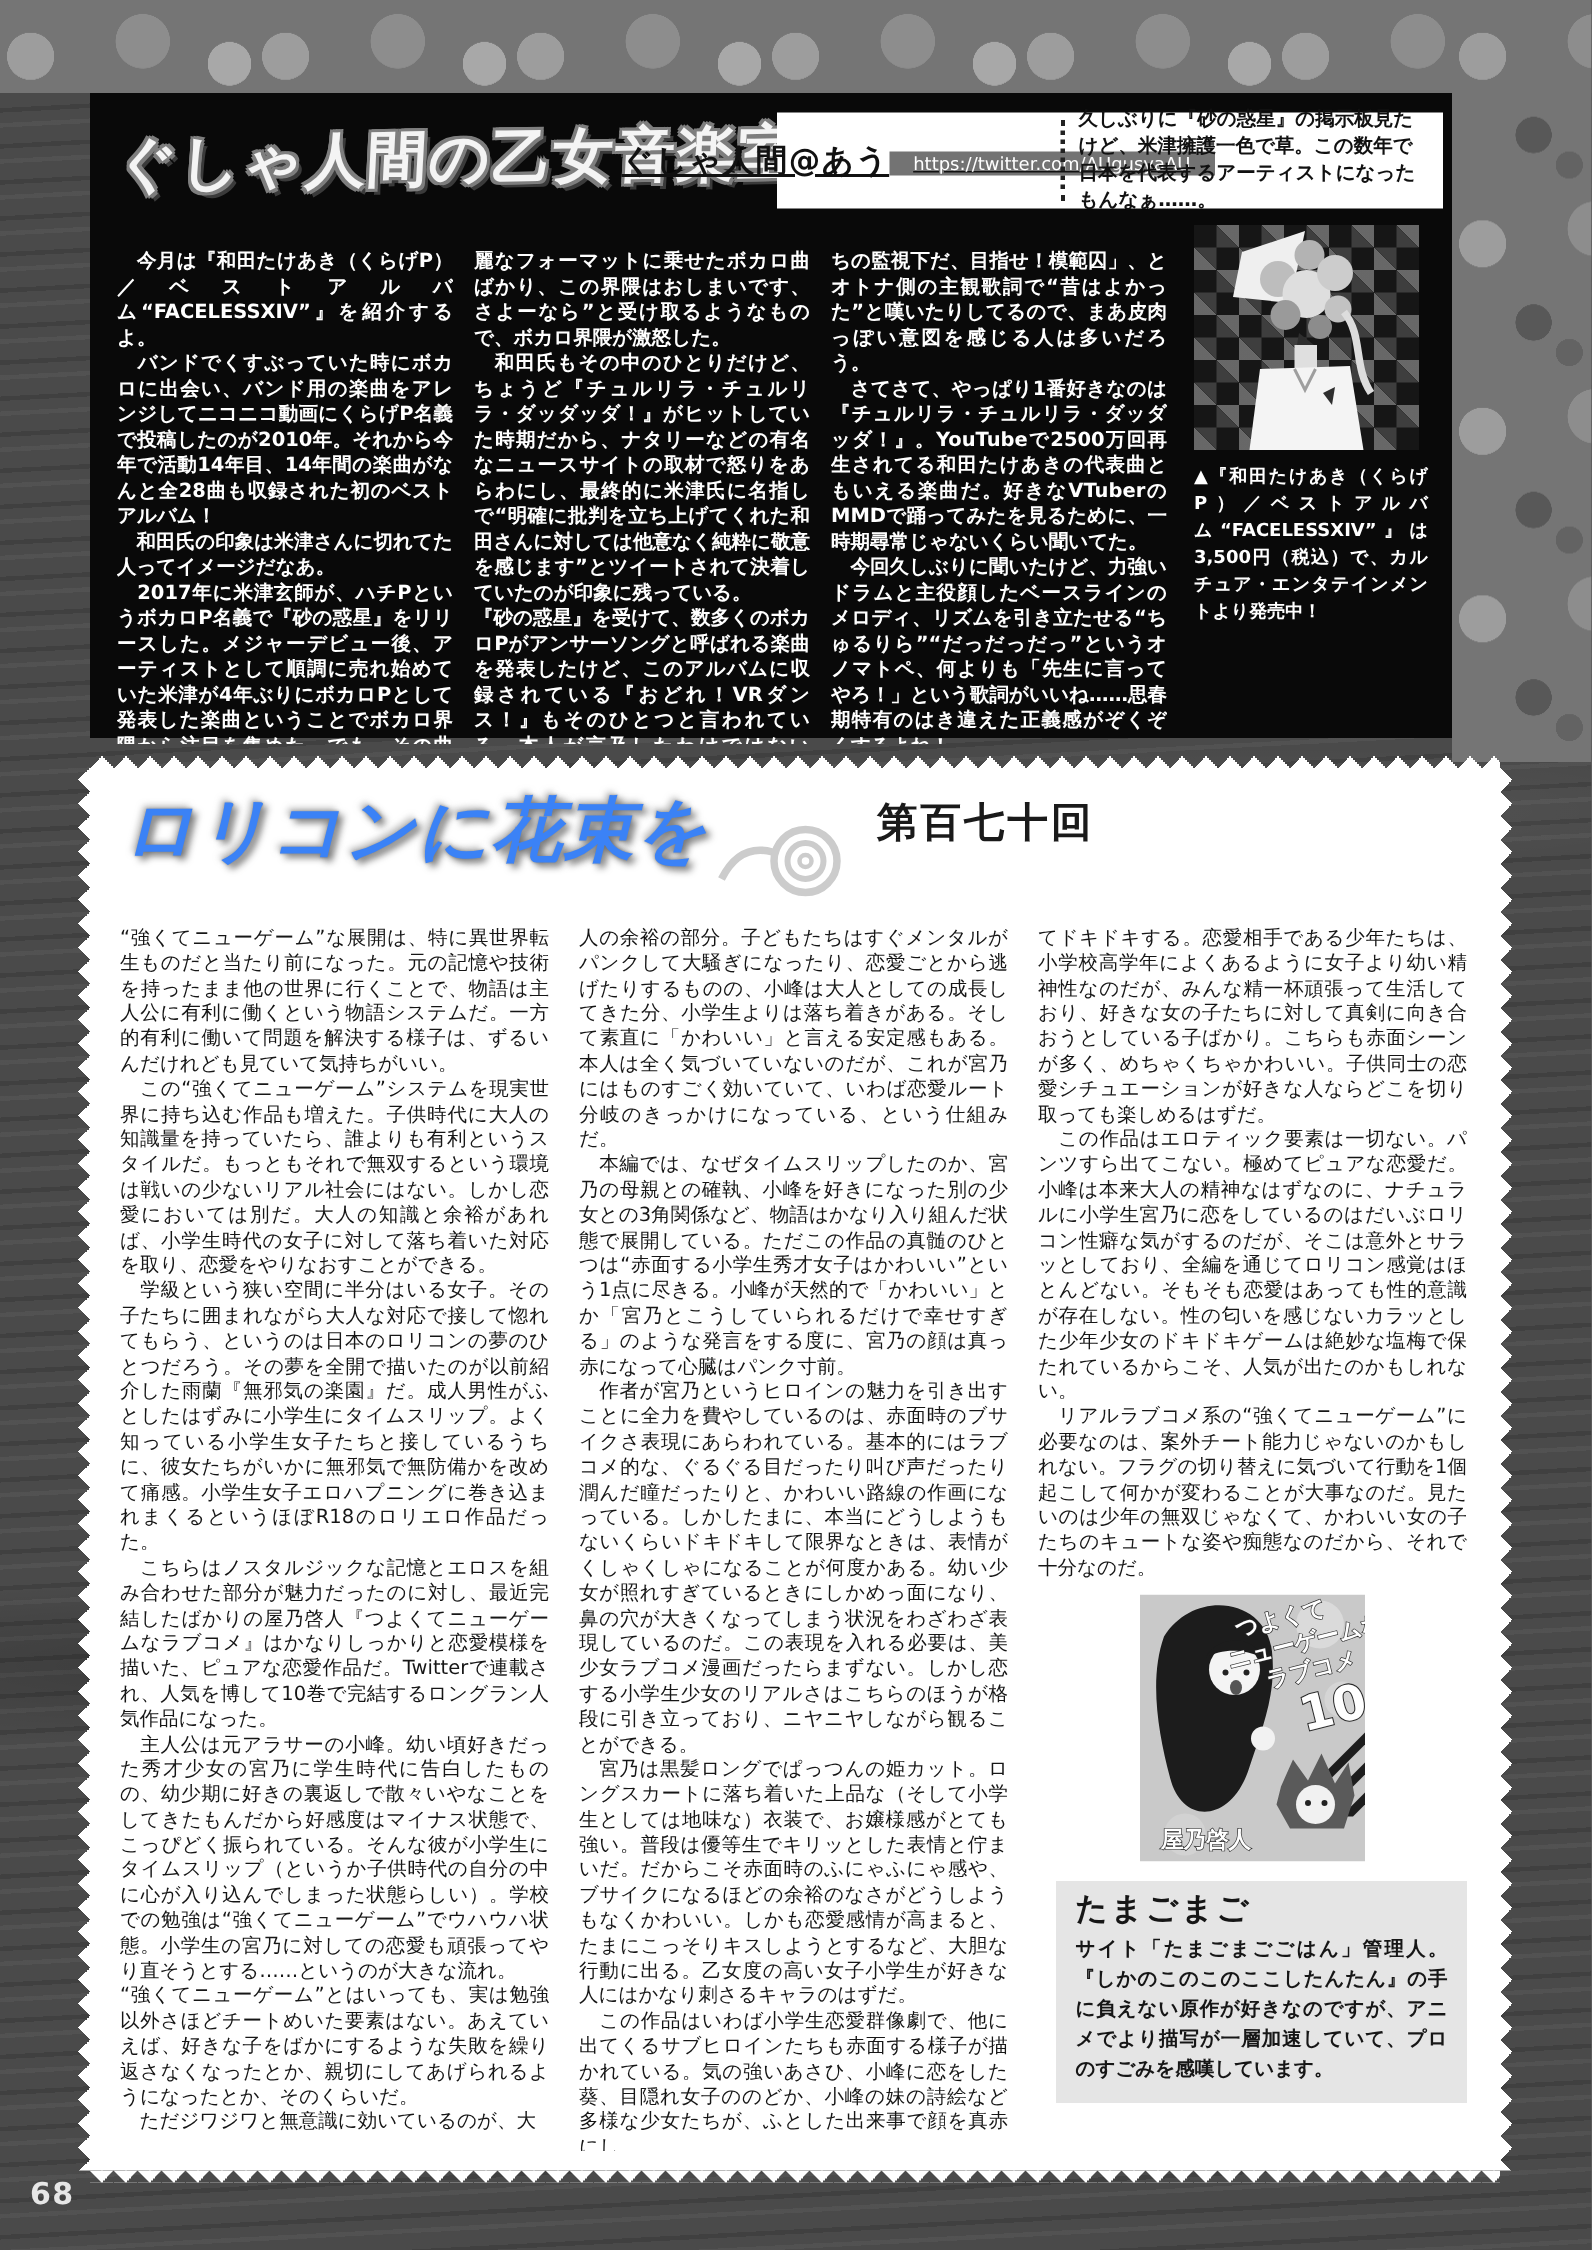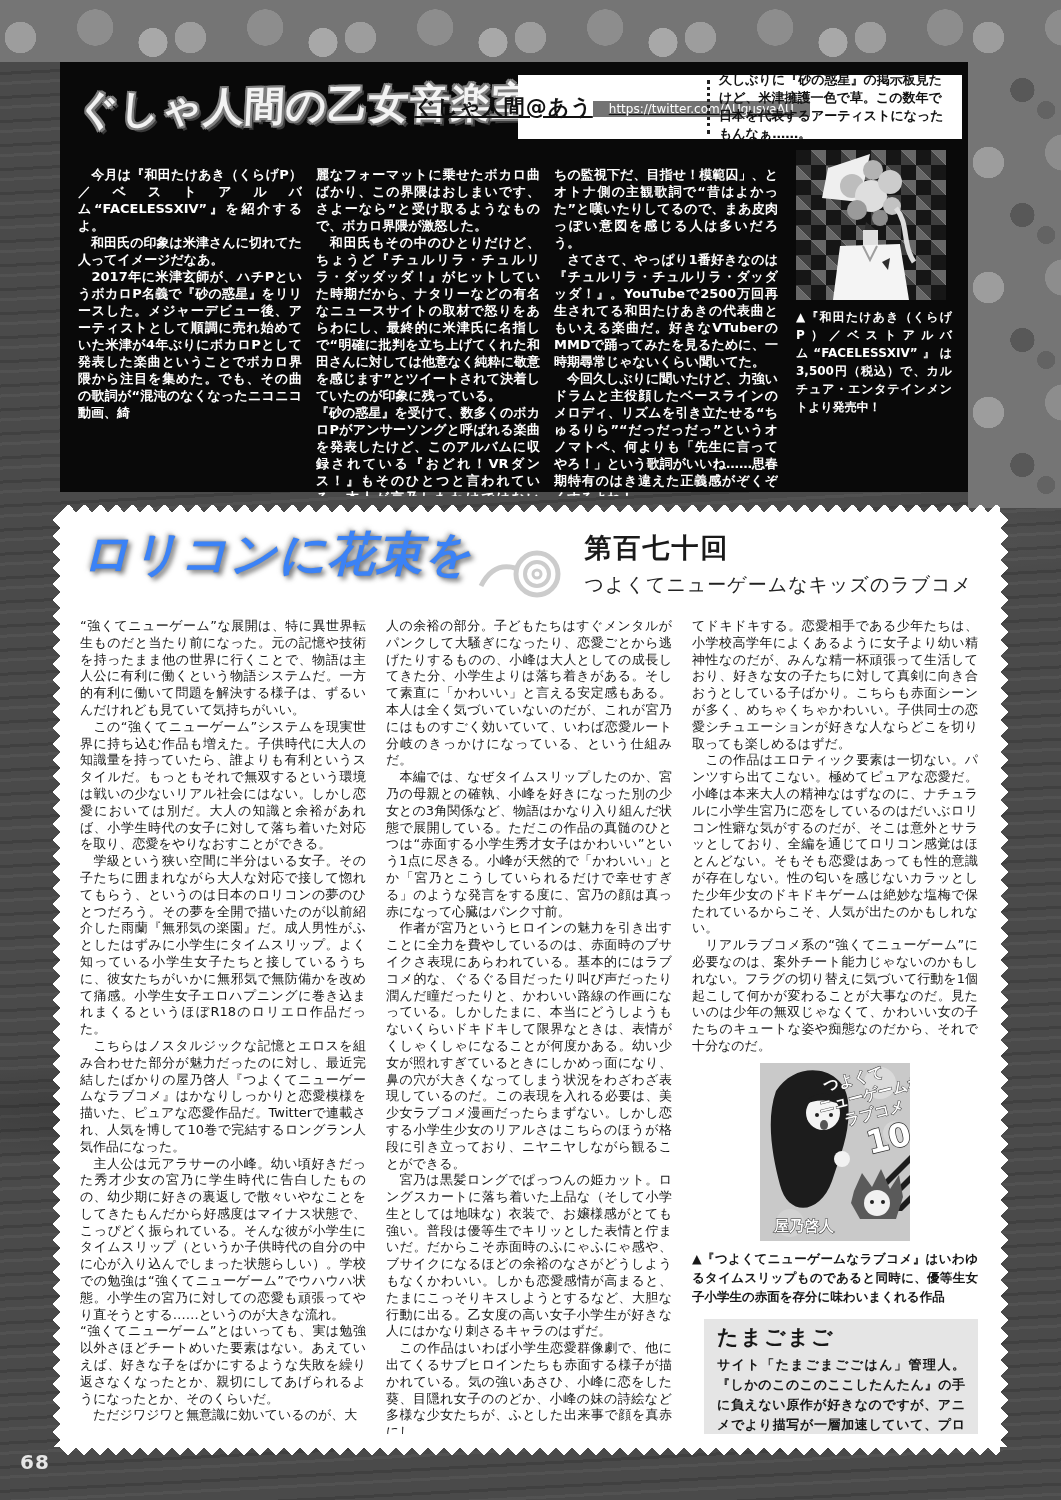--- a/index.html
+++ b/index.html
@@ -96,20 +96,21 @@
         <div class="credit-name">ぐしゃ人間@あう</div>
         <div class="credit-url">https://twitter.com/AUgusyaAU</div>
       </div>
       <div class="credit-div"></div>
       <div class="credit-comment">久しぶりに『砂の惑星』の掲示板見たけど、米津擁護一色で草。この数年で日本を代表するアーティストになったもんなぁ……。</div>
     </div>
 
     <div class="music-cols">
       <div class="music-col">
         <p>　今月は『和田たけあき（くらげP）／ベストアルバム“FACELESSXIV”』を紹介するよ。</p>
+        <p>　バンドでくすぶっていた時にボカロに出会い、バンド用の楽曲をアレンジしてニコニコ動画にくらげP名義で投稿したのが2010年。それから今年で活動14年目、14年間の楽曲がなんと全28曲も収録された初のベストアルバム！</p>
         <p>　和田氏の印象は米津さんに切れてた人ってイメージだなあ。</p>
         <p>　2017年に米津玄師が、ハチPというボカロP名義で『砂の惑星』をリリースした。メジャーデビュー後、アーティストとして順調に売れ始めていた米津が4年ぶりにボカロPとして発表した楽曲ということでボカロ界隈から注目を集めた。でも、その曲の歌詞が“混沌のなくなったニコニコ動画、綺</p>
       </div>
       <div class="music-col">
         <p>麗なフォーマットに乗せたボカロ曲ばかり、この界隈はおしまいです、さよーなら”と受け取るようなもので、ボカロ界隈が激怒した。</p>
         <p>　和田氏もその中のひとりだけど、ちょうど『チュルリラ・チュルリラ・ダッダッダ！』がヒットしていた時期だから、ナタリーなどの有名なニュースサイトの取材で怒りをあらわにし、最終的に米津氏に名指しで“明確に批判を立ち上げてくれた和田さんに対しては他意なく純粋に敬意を感じます”とツイートされて決着していたのが印象に残っている。</p>
         <p>『砂の惑星』を受けて、数多くのボカロPがアンサーソングと呼ばれる楽曲を発表したけど、このアルバムに収録されている『おどれ！VRダンス！』もそのひとつと言われている。本人が言及したわけではないが、歌詞が「大人た</p>
       </div>
       <div class="music-col">
         <p>ちの監視下だ、目指せ！模範囚」、とオトナ側の主観歌詞で“昔はよかった”と嘆いたりしてるので、まあ皮肉っぽい意図を感じる人は多いだろう。</p>
@@ -150,21 +151,20 @@
     <div class="feature-head">
       <div class="feature-title">ロリコンに花束を</div>
       <svg class="swirl" width="92" height="58" viewBox="0 0 92 58">
         <path d="M4,44 Q16,20 38,26" stroke="#cccccc" stroke-width="5" fill="none"></path>
         <circle cx="60" cy="32" r="21" stroke="#cccccc" stroke-width="5" fill="none"></circle>
         <circle cx="60" cy="32" r="12" stroke="#cccccc" stroke-width="4" fill="none"></circle>
         <circle cx="60" cy="32" r="4" stroke="#cccccc" stroke-width="3" fill="none"></circle>
       </svg>
       <div class="episode-block">
         <div class="episode-no">第百七十回</div>
-        <div class="episode-sub">つよくてニューゲームなキッズのラブコメ</div>
       </div>
     </div>
 
     <div class="feature-cols">
       <div class="feature-col">
         <p>“強くてニューゲーム”な展開は、特に異世界転生ものだと当たり前になった。元の記憶や技術を持ったまま他の世界に行くことで、物語は主人公に有利に働くという物語システムだ。一方的有利に働いて問題を解決する様子は、ずるいんだけれども見ていて気持ちがいい。</p>
         <p>　この“強くてニューゲーム”システムを現実世界に持ち込む作品も増えた。子供時代に大人の知識量を持っていたら、誰よりも有利というスタイルだ。もっともそれで無双するという環境は戦いの少ないリアル社会にはない。しかし恋愛においては別だ。大人の知識と余裕があれば、小学生時代の女子に対して落ち着いた対応を取り、恋愛をやりなおすことができる。</p>
         <p>　学級という狭い空間に半分はいる女子。その子たちに囲まれながら大人な対応で接して惚れてもらう、というのは日本のロリコンの夢のひとつだろう。その夢を全開で描いたのが以前紹介した雨蘭『無邪気の楽園』だ。成人男性がふとしたはずみに小学生にタイムスリップ。よく知っている小学生女子たちと接しているうちに、彼女たちがいかに無邪気で無防備かを改めて痛感。小学生女子エロハプニングに巻き込まれまくるというほぼR18のロリエロ作品だった。</p>
         <p>　こちらはノスタルジックな記憶とエロスを組み合わせた部分が魅力だったのに対し、最近完結したばかりの屋乃啓人『つよくてニューゲームなラブコメ』はかなりしっかりと恋愛模様を描いた、ピュアな恋愛作品だ。Twitterで連載され、人気を博して10巻で完結するロングラン人気作品になった。</p>
         <p>　主人公は元アラサーの小峰。幼い頃好きだった秀才少女の宮乃に学生時代に告白したものの、幼少期に好きの裏返しで散々いやなことをしてきたもんだから好感度はマイナス状態で、こっぴどく振られている。そんな彼が小学生にタイムスリップ（というか子供時代の自分の中に心が入り込んでしまった状態らしい）。学校での勉強は“強くてニューゲーム”でウハウハ状態。小学生の宮乃に対しての恋愛も頑張ってやり直そうとする……というのが大きな流れ。</p>
@@ -204,21 +204,20 @@
             <circle cx="112" cy="139" r="2" fill="#222"></circle>
             <circle cx="123" cy="139" r="2" fill="#222"></circle>
             <g transform="rotate(-14 100 36)" font-family="DejaVu Sans, sans-serif" font-weight="bold" fill="#ffffff" stroke="#2a2a2a" stroke-width="0.9" paint-order="stroke">
               <text x="68" y="20" font-size="15">つよくて</text>
               <text x="58" y="39" font-size="15">ニューゲームな</text>
               <text x="80" y="58" font-size="15">ラブコメ</text>
               <text x="96" y="92" font-size="32" stroke-width="1.4">10</text>
             </g>
             <text x="14" y="168" font-size="15" font-family="DejaVu Sans, sans-serif" font-weight="bold" fill="#ffffff" stroke="#2a2a2a" stroke-width="0.9" paint-order="stroke">屋乃啓人</text>
           </svg>
-          <div class="book-caption">▲『つよくてニューゲームなラブコメ』はいわゆるタイムスリップものであると同時に、優等生女子小学生の赤面を存分に味わいまくれる作品</div>
         </div>
 
         <div class="profile-box">
           <div class="profile-name">たまごまご</div>
           <div class="profile-bio">サイト「たまごまごごはん」管理人。『しかのこのこのここしたんたん』の手に負えない原作が好きなのですが、アニメでより描写が一層加速していて、プロのすごみを感嘆しています。</div>
         </div>
       </div>
     </div>
   </div>
 

